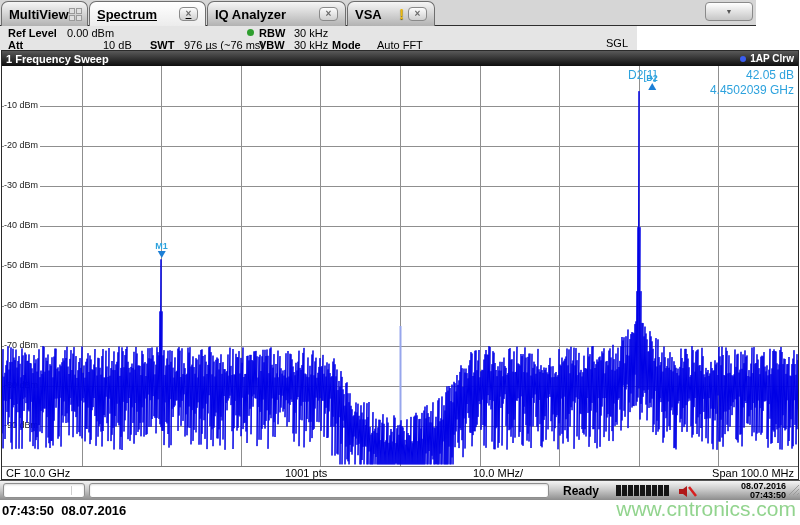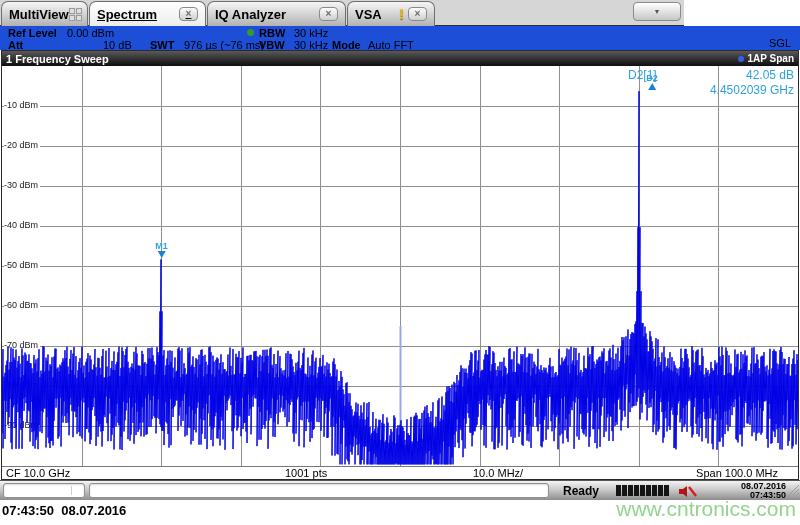--- a/index.html
+++ b/index.html
@@ -1,42 +1,42 @@
 <!DOCTYPE html>
 <html><head>
 <meta charset="utf-8">
 <style>
   * { margin:0; padding:0; box-sizing:border-box; }
   html,body { width:800px; height:525px; overflow:hidden; background:#fff;
               font-family:"Liberation Sans", sans-serif; }
   #stage { position:relative; width:800px; height:525px; background:#fff; }
 
   
-  .tabbar { position:absolute; left:0; top:0; width:684px; height:26px;
+  .tabbar { position:absolute; left:0; top:0; width:756px; height:26px;
             background:#d6d6d6; border-bottom:1px solid #2e2e2e; z-index:10; }
   .tab { position:absolute; top:1px; height:25px; border:1px solid #6e6e6e; border-bottom:none;
          border-radius:7px 7px 0 0; background:linear-gradient(#f6f6f6,#b2b2b2);
          display:flex; align-items:center; justify-content:space-between;
          padding:0 7px; font-size:13px; font-weight:bold; color:#000; }
   .tab.active { background:linear-gradient(#ffffff,#ececec); z-index:2; }
   .close-btn { width:19px; height:14px; border:1px solid #8a8a8a; border-radius:4px;
                background:linear-gradient(#fdfdfd,#cfcfcf); font-size:10px; line-height:12px;
                text-align:center; color:#6a6a6a; font-weight:bold; }
   .grid-icon { display:grid; grid-template-columns:6px 6px; grid-template-rows:6px 6px; gap:1px; }
   .grid-icon .cell { background:#e0e0e0; border:1px solid #9a9a9a; }
   .warn-icon { color:#edb90f; font-size:14px; font-weight:bold; text-shadow:0 1px 1px #6d5e00;
                margin-right:4px; }
   .tab-right { display:flex; align-items:center; }
   .dropdown-btn { position:absolute; right:3px; top:2px; width:48px; height:19px;
                   border:1px solid #8a8a8a; border-radius:4px;
                   background:linear-gradient(#ffffff,#c6c6c6); text-align:center;
                   font-size:7px; color:#555; line-height:18px; }
 
   
-  .header { position:absolute; left:0; top:26px; width:800px; height:24px; background:#1d4ed8; }
+  .header { position:absolute; left:0; top:26px; width:637px; height:24px; background:#e5e5e5; }
   .header span { position:absolute; font-size:11px; color:#000; white-space:nowrap; }
   .hlabel { font-weight:bold; }
   .green-dot { position:absolute; width:7px; height:7px; border-radius:50%; background:#2f9e2f;
                left:247px; top:3px; }
   .sgl { position:absolute; right:9px; top:11px; font-size:11px; color:#000; }
 
   
   .graph { position:absolute; left:1px; top:50px; width:798px; height:430px;
            border:1px solid #2a2a2a; background:#fff; }
   .gtitle { height:15px; background:linear-gradient(#595959,#0e0e0e); color:#fff;
@@ -59,21 +59,21 @@
             border-bottom:7px solid #1d7fd6; }
   .readout { position:absolute; z-index:5; top:2px; right:4px; }
   .r-row { display:flex; justify-content:flex-end; gap:12px; font-size:12px; color:#2da2dd;
            line-height:15px; }
   .r-name { min-width:48px; text-align:left; }
   .r-val { min-width:106px; text-align:right; }
 
   .axisbar { position:relative; height:13px; background:#fff; border-top:1px solid #777;
              font-size:11px; color:#000; }
   .axisbar span { position:absolute; top:0; line-height:12px; white-space:nowrap; }
-  #ax-cf { left:4px; } #ax-pts { left:283px; } #ax-div { left:471px; } #ax-span { right:20px; }
+  #ax-cf { left:4px; } #ax-pts { left:283px; } #ax-div { left:471px; } #ax-span { right:4px; }
 
   
   .statusbar { position:absolute; left:0; top:480px; width:800px; height:20px;
                background:linear-gradient(#f4f4f4 0%, #cacaca 45%, #8d8d8d 100%);
                border-top:1px solid #555; }
   .sfield { position:absolute; top:2px; height:15px; background:#fff; border:1px solid #8f8f8f;
             border-radius:3px; box-shadow:inset 0 1px 2px rgba(0,0,0,0.15); }
   #sfield1 { left:3px; width:82px; }
   #sfield1::after { content:''; position:absolute; right:12px; top:2px; bottom:2px; width:1px;
                     background:#cfcfcf; }
@@ -130,30 +130,30 @@
     <span class="hlabel" style="left:8px;top:13px;">Att</span>
     <span style="left:103px;top:13px;">10 dB</span>
     <span class="hlabel" style="left:150px;top:13px;">SWT</span>
     <span style="left:184px;top:13px;">976 µs (~76 ms)</span>
     <span class="green-dot"></span>
     <span class="hlabel" style="left:259px;top:1px;">RBW</span>
     <span style="left:294px;top:1px;">30 kHz</span>
     <span class="hlabel" style="left:259px;top:13px;">VBW</span>
     <span style="left:294px;top:13px;">30 kHz</span>
     <span class="hlabel" style="left:332px;top:13px;">Mode</span>
-    <span style="left:368px;top:13px;">Auto FFT</span>
+    <span style="left:377px;top:13px;">Auto FFT</span>
     <span class="sgl">SGL</span>
   </div>
 
   <div class="graph">
     <div class="gtitle">
       <span>1 Frequency Sweep</span>
       <span class="trace-tag">
         <span class="trace-dot"></span>
-        <span>1AP Span</span>
+        <span>1AP Clrw</span>
       </span>
     </div>
 
     <div class="plot" id="plot">
       <svg id="grid-svg" width="796" height="400">
           <line x1="80.5" y1="0" x2="80.5" y2="400" stroke="#8f8f8f" stroke-width="1"></line>
           <line x1="159.5" y1="0" x2="159.5" y2="400" stroke="#8f8f8f" stroke-width="1"></line>
           <line x1="239.5" y1="0" x2="239.5" y2="400" stroke="#8f8f8f" stroke-width="1"></line>
           <line x1="318.5" y1="0" x2="318.5" y2="400" stroke="#8f8f8f" stroke-width="1"></line>
           <line x1="398.5" y1="0" x2="398.5" y2="400" stroke="#8f8f8f" stroke-width="1"></line>

